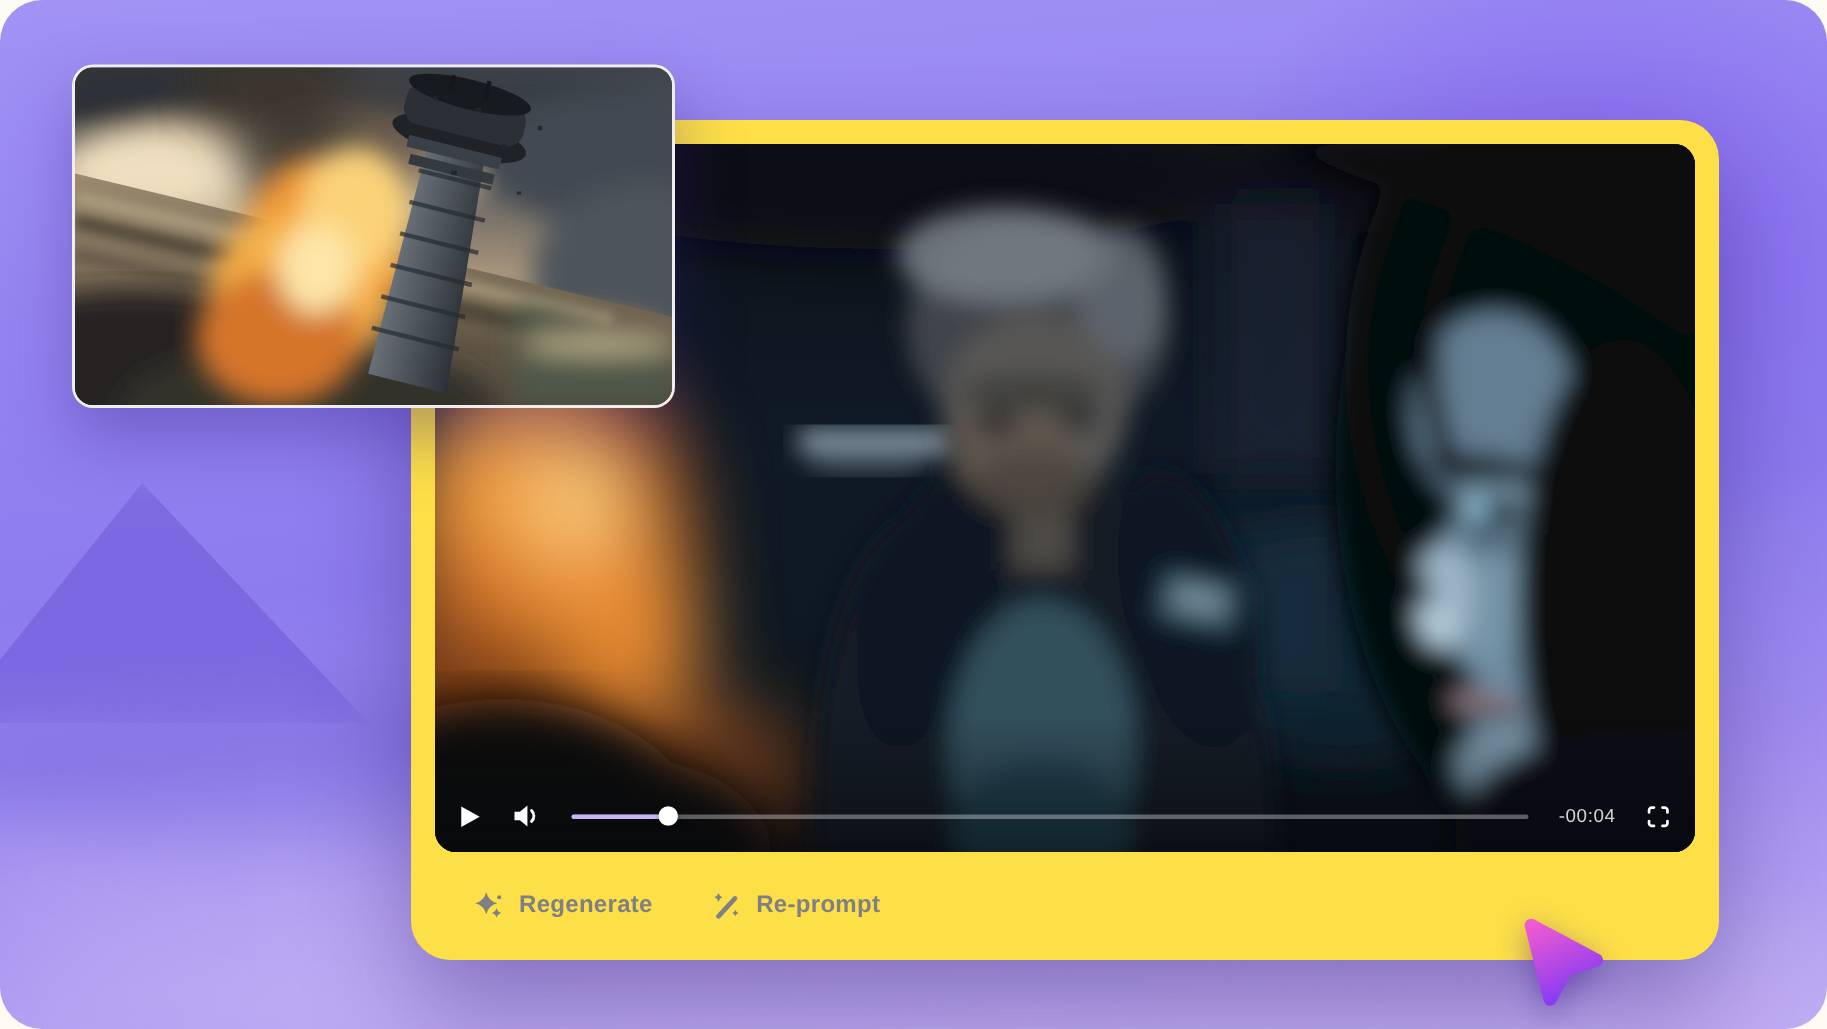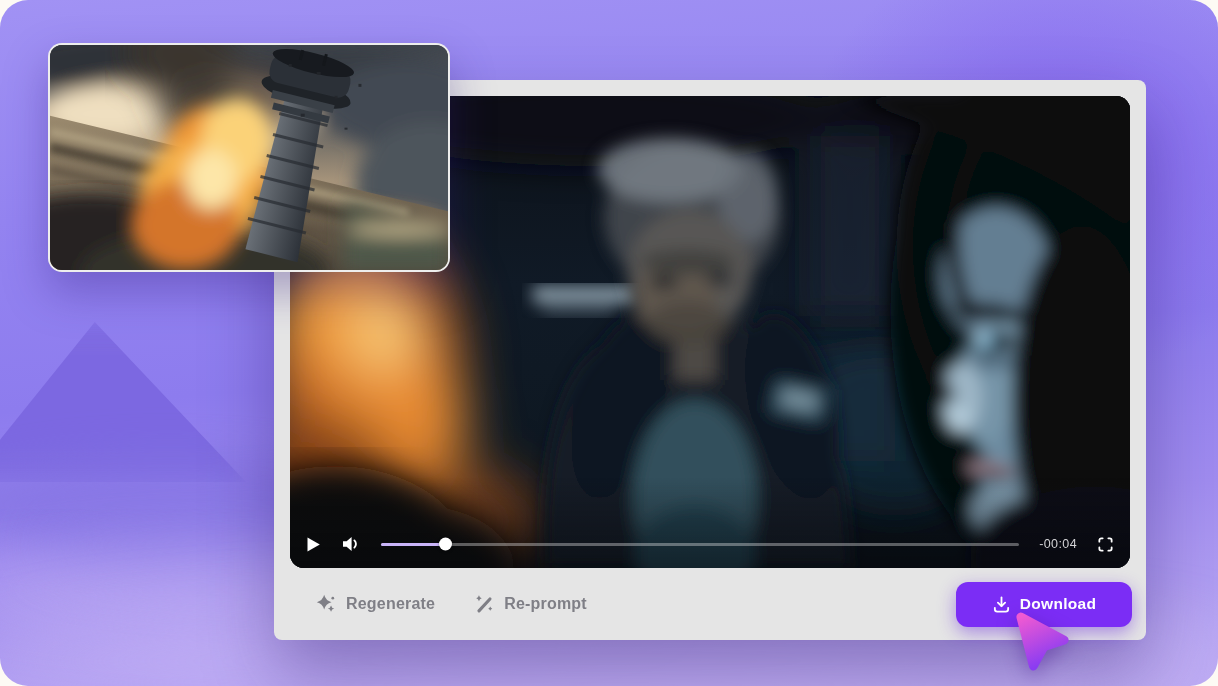--- a/index.html
+++ b/index.html
@@ -15,22 +15,22 @@
   .hill1{position:absolute;left:-60px;top:455px;width:460px;height:100px;background:#8171e1;
     border-radius:50%;filter:blur(22px);opacity:.65;}
   .hill3{position:absolute;left:40px;top:500px;width:620px;height:90px;background:#8a7ae6;
     border-radius:50%;filter:blur(26px);opacity:.55;}
   .haze1{position:absolute;left:-40px;top:545px;width:700px;height:90px;background:#c2b1f4;
     border-radius:50%;filter:blur(30px);opacity:.55;}
   .haze2{position:absolute;left:-20px;bottom:-30px;width:1258px;height:110px;background:#cdbcf7;
     border-radius:50%;filter:blur(34px);opacity:.5;}
 
   
-  .player{position:absolute;left:274px;top:80px;width:872px;height:560px;background:#e5e5e5;
-    border-radius:8px;box-shadow:0 34px 70px rgba(43,22,102,.38);}
+  .player{position:absolute;left:274px;top:80px;width:872px;height:560px;background:#fde047;
+    border-radius:26px;box-shadow:0 34px 70px rgba(43,22,102,.38);}
   .viewport{position:absolute;left:16px;top:16px;width:840px;height:472px;border-radius:14px;
     overflow:hidden;background:#0d1219;}
   .viewport svg.scene{display:block;width:100%;height:100%;}
   .shade{position:absolute;left:0;right:0;bottom:0;height:90px;
     background:linear-gradient(180deg,rgba(4,7,11,0) 0%,rgba(4,7,11,.5) 100%);}
 
   
   .controls{position:absolute;left:0;right:0;bottom:0;height:48px;display:flex;align-items:center;
     padding:0 16px;box-sizing:border-box;gap:20px;}
   .ctl{display:flex;align-items:center;justify-content:center;background:none;border:none;padding:0;cursor:pointer;}
@@ -208,28 +208,20 @@
         <span>Regenerate</span>
       </button>
       <button class="ghost-btn">
         <svg width="22" height="22" viewBox="0 0 24 24">
           <path d="M6.5 19.5 L18.5 6.5" stroke="#7f7f86" stroke-width="3.4" stroke-linecap="round" fill="none"></path>
           <path d="M6.5 2.5 Q7.2 5 9.5 5.7 Q7.2 6.4 6.5 9 Q5.8 6.4 3.5 5.7 Q5.8 5 6.5 2.5 Z" fill="#7f7f86"></path>
           <path d="M18.8 14.8 Q19.3 16.6 21 17.1 Q19.3 17.6 18.8 19.4 Q18.3 17.6 16.6 17.1 Q18.3 16.6 18.8 14.8 Z" fill="#7f7f86"></path>
         </svg>
         <span>Re-prompt</span>
       </button>
-      <button class="primary-btn" style="background: rgb(123, 45, 245);">
-        <svg width="19" height="19" viewBox="0 0 20 20" stroke="#ffffff" stroke-width="1.9" fill="none" stroke-linecap="round" stroke-linejoin="round">
-          <path d="M10 2.5 V11.5"></path>
-          <path d="M6.2 8 L10 11.8 L13.8 8"></path>
-          <path d="M3 13.5 V15 A2.5 2.5 0 0 0 5.5 17.5 H14.5 A2.5 2.5 0 0 0 17 15 V13.5"></path>
-        </svg>
-        <span>Download</span>
-      </button>
     </div>
   </div>
 
   <div class="thumb">
     <svg viewBox="0 0 400 228" preserveAspectRatio="xMidYMid slice" aria-hidden="true">
       <defs>
         <linearGradient id="skyg" x1="0" y1="0" x2="0" y2="1">
           <stop offset="0" stop-color="#3f454d"></stop>
             <stop offset="0.35" stop-color="#60605f"></stop>
           <stop offset="0.6" stop-color="#a5937a"></stop>

